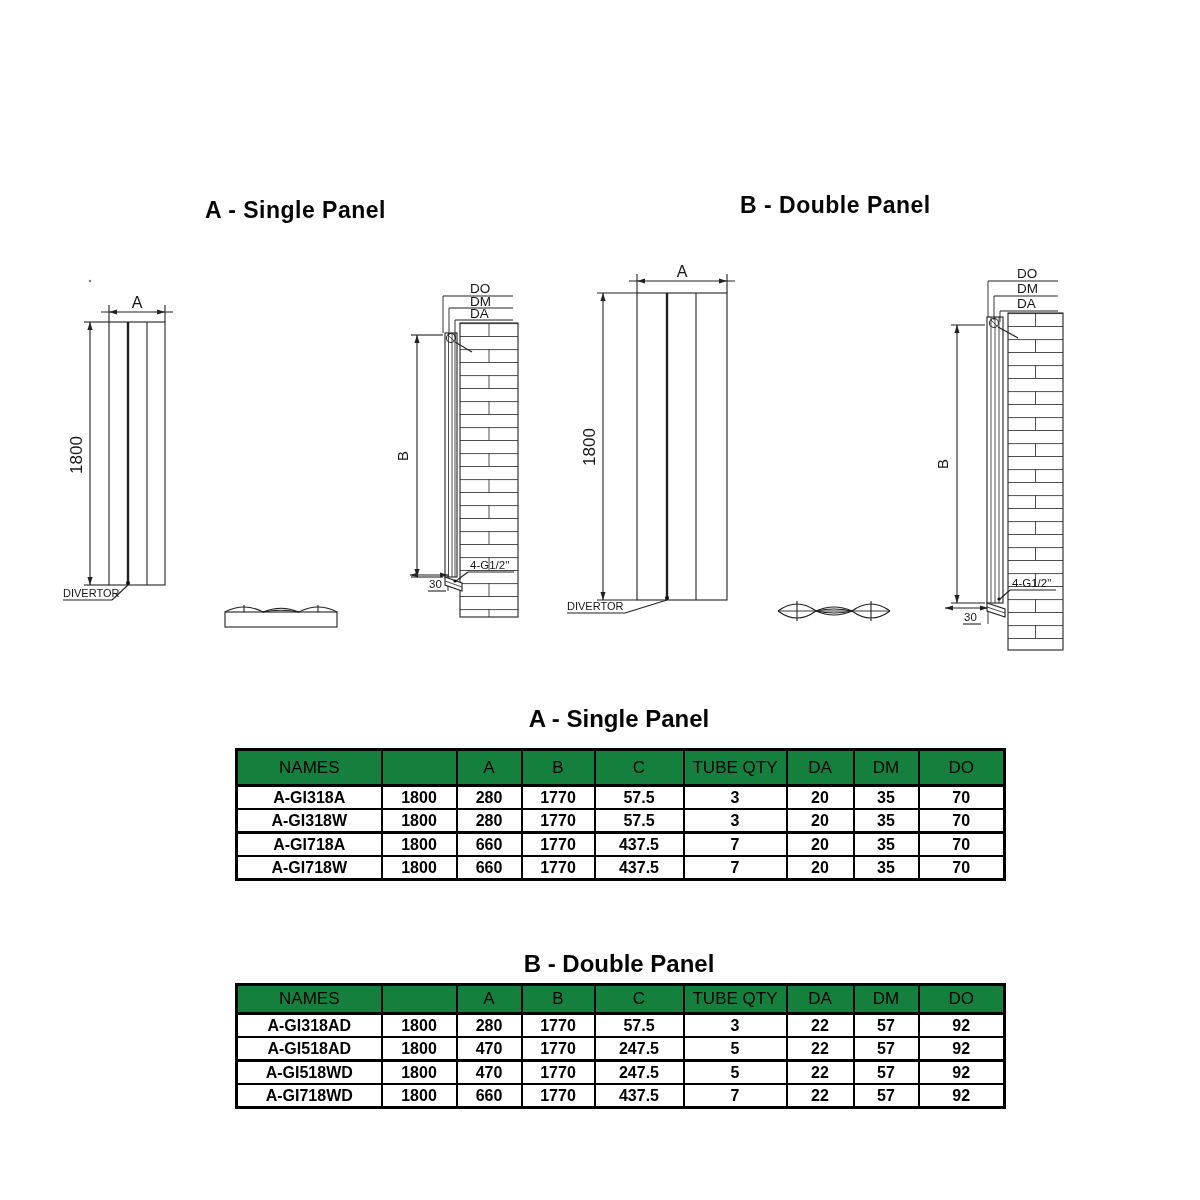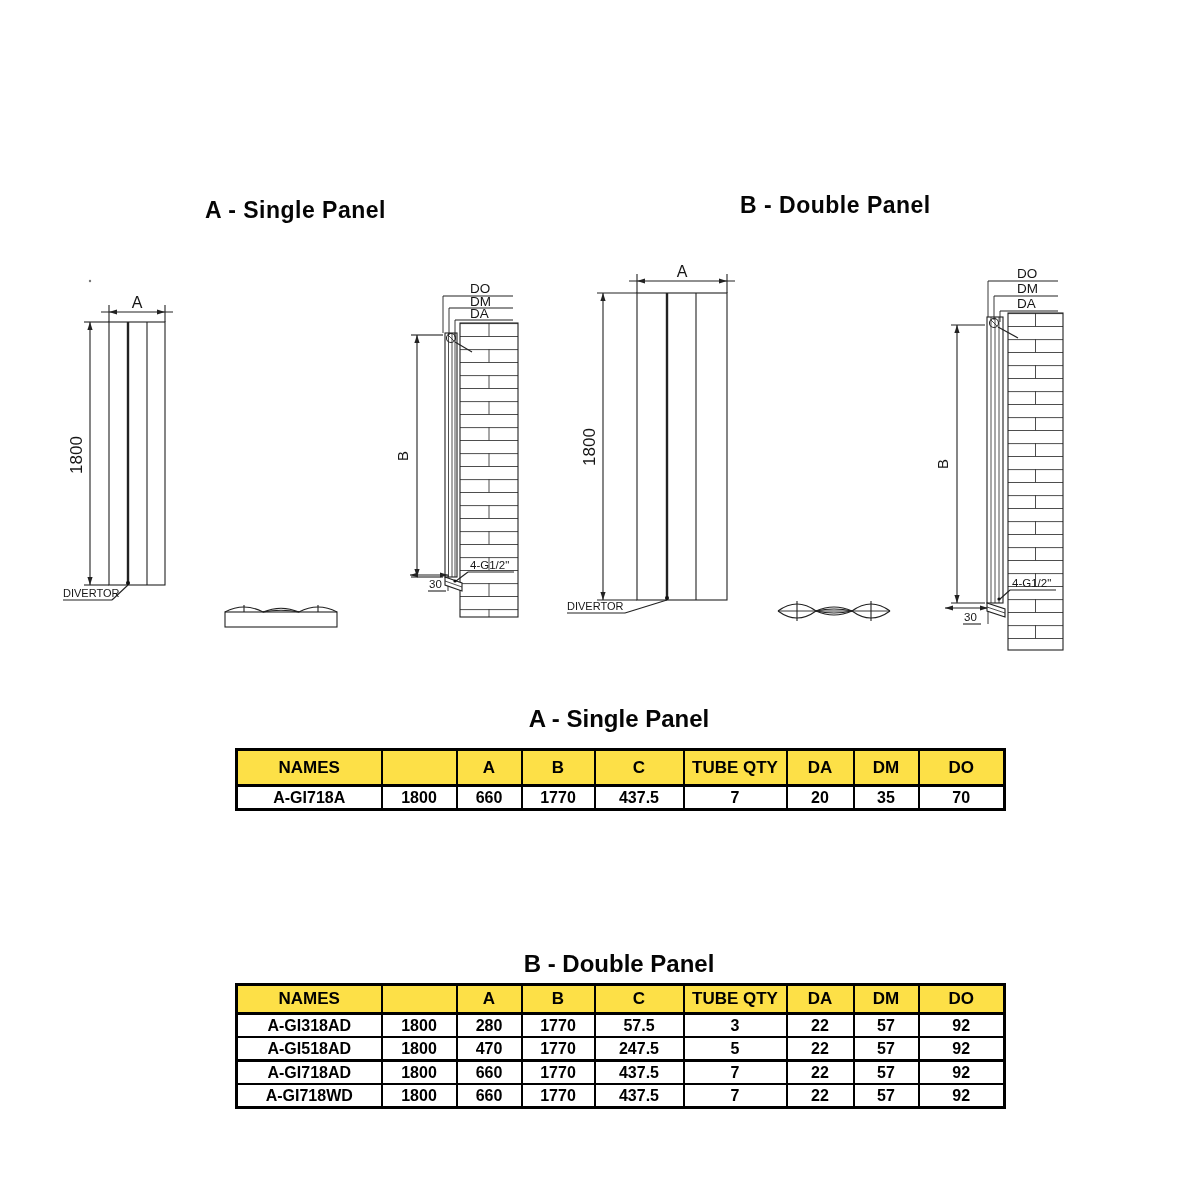--- a/index.html
+++ b/index.html
@@ -10,21 +10,21 @@
   #t-double{left:740px;top:192px;}
   svg.drawings{position:absolute;left:0;top:0;}
   svg text{font-family:"Liberation Sans","DejaVu Sans",sans-serif;fill:#161616;}
   .tbl-title{position:absolute;left:235px;width:768px;text-align:center;font-weight:bold;font-size:24px;color:#050505;}
   #tt-single{top:705px;}
   #tt-double{top:950px;}
   table.spec{position:absolute;left:235px;width:768px;border-collapse:collapse;table-layout:fixed;
              border:3px solid #000;background:#fff;}
   #table-single{top:748px;}
   #table-double{top:983px;}
-  table.spec th{background:#fde047;font-weight:bold;font-size:17px;text-align:center;
+  table.spec th{background:#15803d;font-weight:normal;font-size:17px;text-align:center;
                 border:2px solid #000;border-bottom:3px solid #000;padding:0;}
   #table-single th{height:33px;}
   #table-double th{height:26px;}
   table.spec td{font-weight:bold;font-size:16px;text-align:center;border:2px solid #000;
                 padding:0;height:21px;}
   table.spec tbody tr:nth-child(even) td{border-bottom-width:3px;}
 </style>
 </head>
 <body>
 
@@ -240,21 +240,54 @@
         <th>B</th>
         <th>C</th>
         <th>TUBE QTY</th>
         <th>DA</th>
         <th>DM</th>
         <th>DO</th>
       </tr>
     </thead>
     <tbody>
         <tr>
+          <td>A-GI318A</td>
+          <td>1800</td>
+          <td>280</td>
+          <td>1770</td>
+          <td>57.5</td>
+          <td>3</td>
+          <td>20</td>
+          <td>35</td>
+          <td>70</td>
+        </tr>
+        <tr>
+          <td>A-GI318W</td>
+          <td>1800</td>
+          <td>280</td>
+          <td>1770</td>
+          <td>57.5</td>
+          <td>3</td>
+          <td>20</td>
+          <td>35</td>
+          <td>70</td>
+        </tr>
+        <tr>
           <td>A-GI718A</td>
+          <td>1800</td>
+          <td>660</td>
+          <td>1770</td>
+          <td>437.5</td>
+          <td>7</td>
+          <td>20</td>
+          <td>35</td>
+          <td>70</td>
+        </tr>
+        <tr>
+          <td>A-GI718W</td>
           <td>1800</td>
           <td>660</td>
           <td>1770</td>
           <td>437.5</td>
           <td>7</td>
           <td>20</td>
           <td>35</td>
           <td>70</td>
         </tr>
       </tbody>
@@ -303,37 +336,37 @@
           <td>1800</td>
           <td>470</td>
           <td>1770</td>
           <td>247.5</td>
           <td>5</td>
           <td>22</td>
           <td>57</td>
           <td>92</td>
         </tr>
         <tr>
-          <td>A-GI718AD</td>
+          <td>A-GI518WD</td>
+          <td>1800</td>
+          <td>470</td>
+          <td>1770</td>
+          <td>247.5</td>
+          <td>5</td>
+          <td>22</td>
+          <td>57</td>
+          <td>92</td>
+        </tr>
+        <tr>
+          <td>A-GI718WD</td>
           <td>1800</td>
           <td>660</td>
           <td>1770</td>
           <td>437.5</td>
           <td>7</td>
           <td>22</td>
           <td>57</td>
           <td>92</td>
         </tr>
-        <tr>
-          <td>A-GI718WD</td>
-          <td>1800</td>
-          <td>660</td>
-          <td>1770</td>
-          <td>437.5</td>
-          <td>7</td>
-          <td>22</td>
-          <td>57</td>
-          <td>92</td>
-        </tr>
       </tbody>
   </table>
 
 </div>
 
 </body></html>

